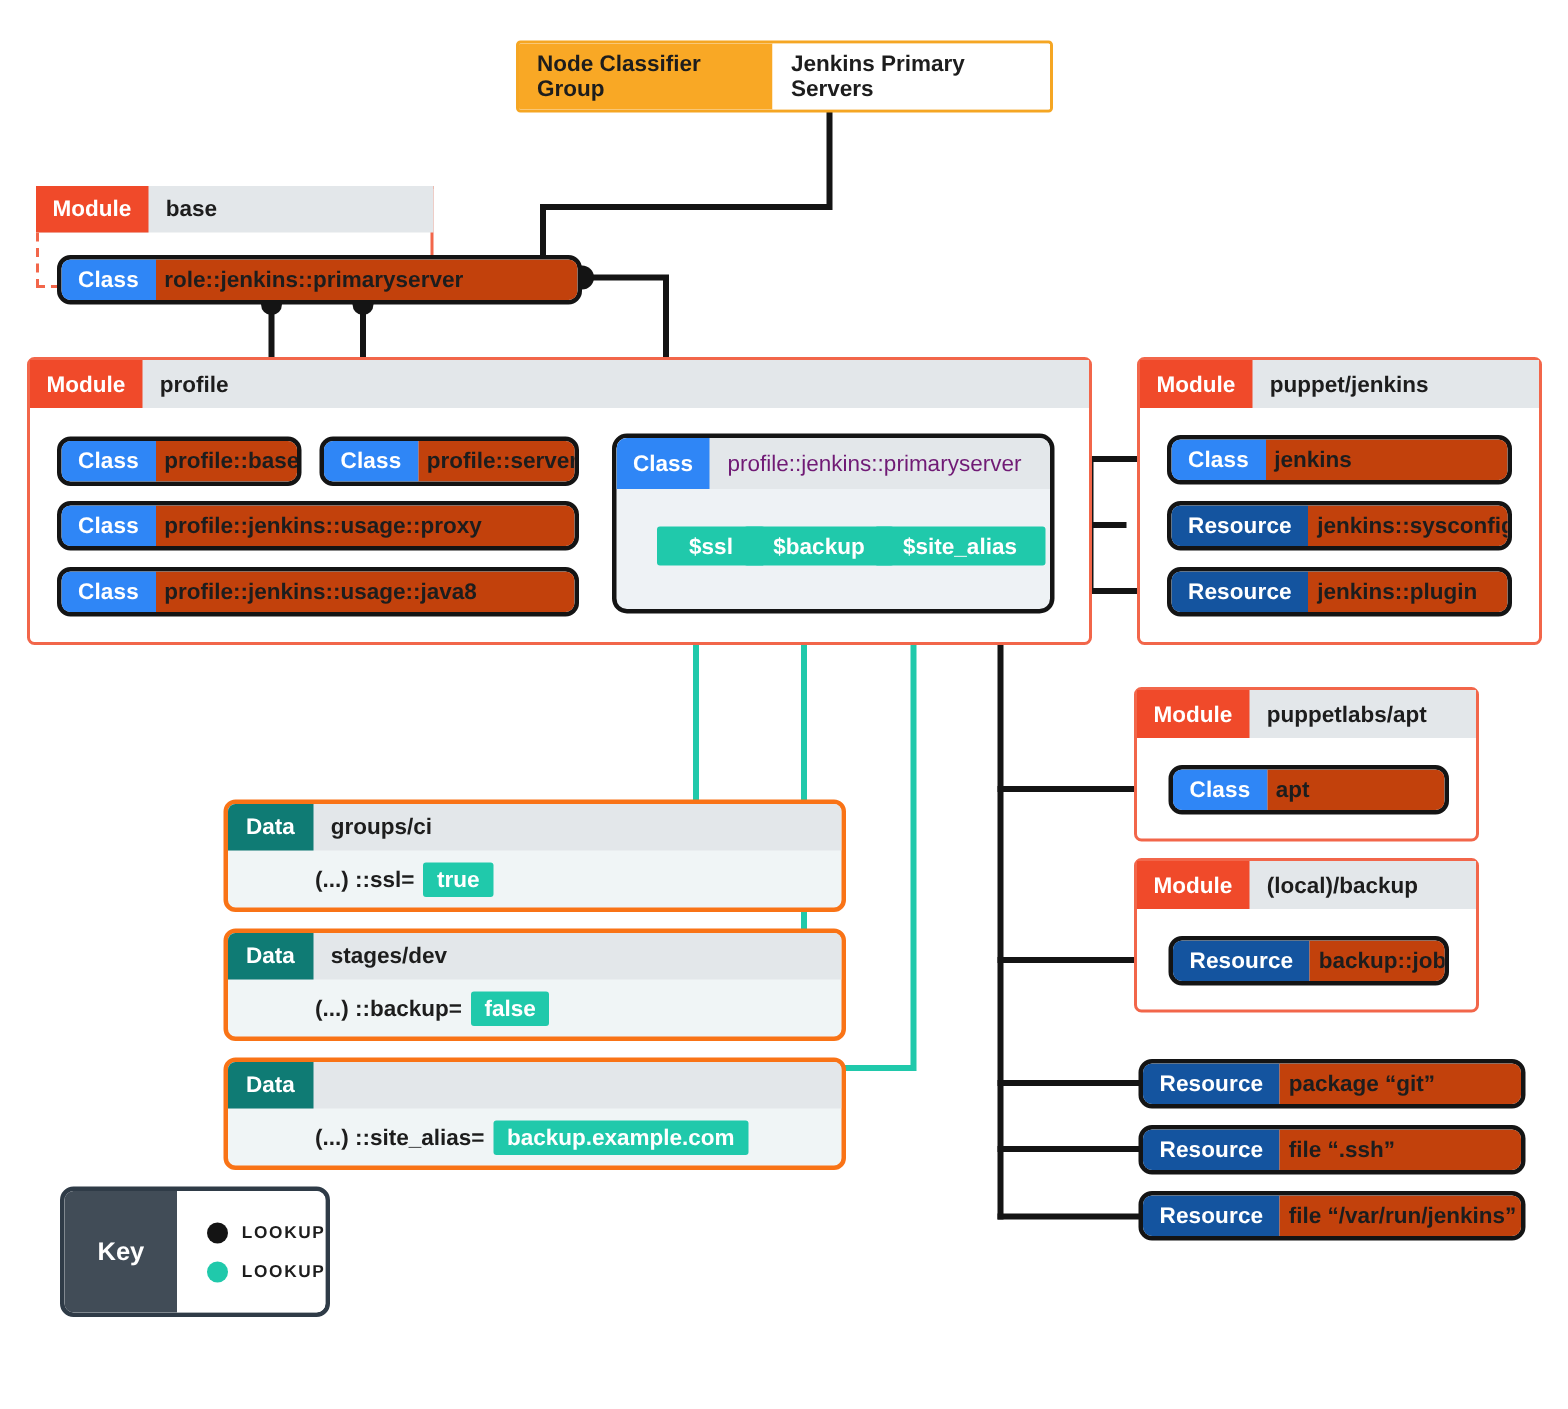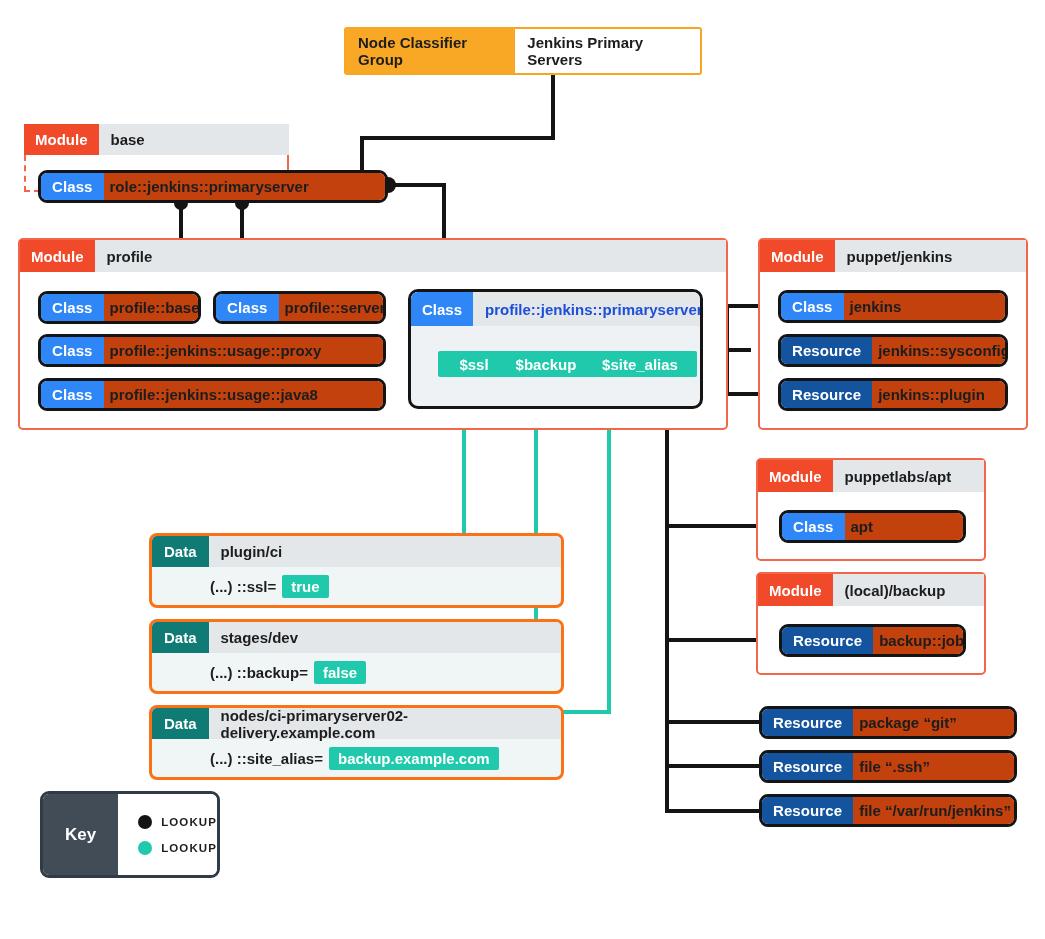--- a/index.html
+++ b/index.html
@@ -33,21 +33,21 @@
   .ncg{position:absolute;display:flex;align-items:stretch;border:2px solid #f5a623;border-radius:3px;
        box-sizing:border-box;overflow:hidden;background:#fff;}
   .ncg .ntag{background:#f9a825;color:#1d1d1d;font-weight:700;font-size:15px;display:flex;align-items:center;padding:0 12px;}
   .ncg .nname{background:#fff;color:#1d1d1d;font-weight:700;font-size:15px;display:flex;align-items:center;padding:0 12px;}
 
   
   .bigbox{position:absolute;border:3px solid #141414;border-radius:10px;box-sizing:border-box;
           background:#eef2f5;overflow:hidden;}
   .bigbox .bhead{display:flex;align-items:stretch;height:34px;background:#e3e7ea;}
   .bigbox .bhead .tag{background:#2f86f6;color:#fff;font-weight:700;font-size:15px;display:flex;align-items:center;padding:0 11px;}
-  .bigbox .bhead .name{color:#1d4ed8;font-weight:700;font-size:15px;display:flex;align-items:center;padding:4px 12px;}
+  .bigbox .bhead .name{color:#701a75;font-weight:400;font-size:15px;display:flex;align-items:center;padding:4px 12px;}
   .varchip{position:absolute;background:#20c9ab;color:#fff;font-weight:700;font-size:15px;
            display:flex;align-items:center;justify-content:center;height:26px;padding:0 10px;border-radius:2px;}
 
   
   .databox{position:absolute;border:3px solid #f97316;border-radius:8px;box-sizing:border-box;background:#f0f5f6;overflow:hidden;margin-top:44px;}
   .databox .dhead{display:flex;align-items:stretch;height:31px;background:#e3e7ea;}
   .databox .dhead .tag{background:#0f7b74;color:#fff;font-weight:700;font-size:15px;display:flex;align-items:center;padding:0 12px;}
   .databox .dhead .name{color:#1d1d1d;font-weight:700;font-size:15px;display:flex;align-items:center;padding:0 12px;}
   .databox .drow{display:flex;align-items:center;height:calc(100% - 31px);padding-left:58px;}
   .databox .dkey{color:#1d1d1d;font-weight:700;font-size:15px;}
@@ -227,21 +227,21 @@
   </div>
 
   <div class="pill" style="left:759px;top:794px;width:258px;height:33px;">
     <div class="tag tag-resource">Resource</div>
     <div class="name">file “/var/run/jenkins”</div>
   </div>
 
   <div class="databox" style="left:149px;top:489px;width:415px;height:75px;">
     <div class="dhead">
       <div class="tag">Data</div>
-      <div class="name">plugin/ci</div>
+      <div class="name">groups/ci</div>
     </div>
     <div class="drow">
       <span class="dkey">(...) ::ssl=</span>
       <span class="dval">true</span>
     </div>
   </div>
 
   <div class="databox" style="left:149px;top:575px;width:415px;height:75px;">
     <div class="dhead">
       <div class="tag">Data</div>
@@ -249,21 +249,20 @@
     </div>
     <div class="drow">
       <span class="dkey">(...) ::backup=</span>
       <span class="dval">false</span>
     </div>
   </div>
 
   <div class="databox" style="left:149px;top:661px;width:415px;height:75px;">
     <div class="dhead">
       <div class="tag">Data</div>
-      <div class="name">nodes/ci-primaryserver02-delivery.example.com</div>
     </div>
     <div class="drow">
       <span class="dkey">(...) ::site_alias=</span>
       <span class="dval">backup.example.com</span>
     </div>
   </div>
 
   <div class="keybox" style="left:40px;top:791px;width:180px;height:87px;">
     <div class="kleft">Key</div>
     <div class="kright">

